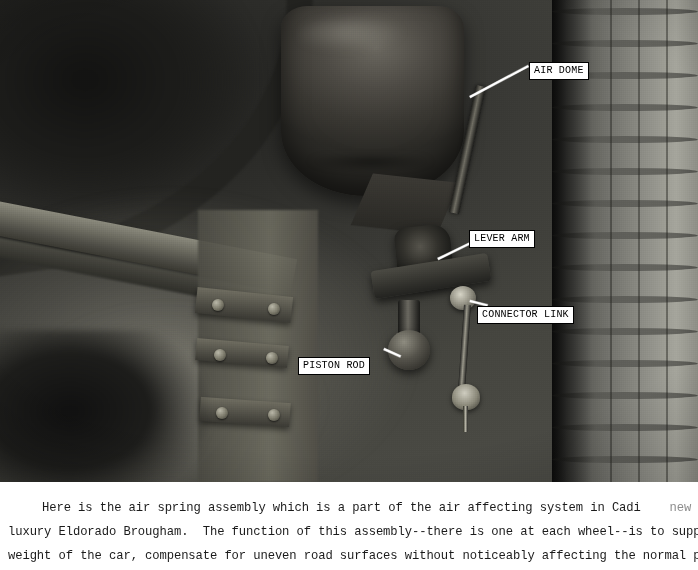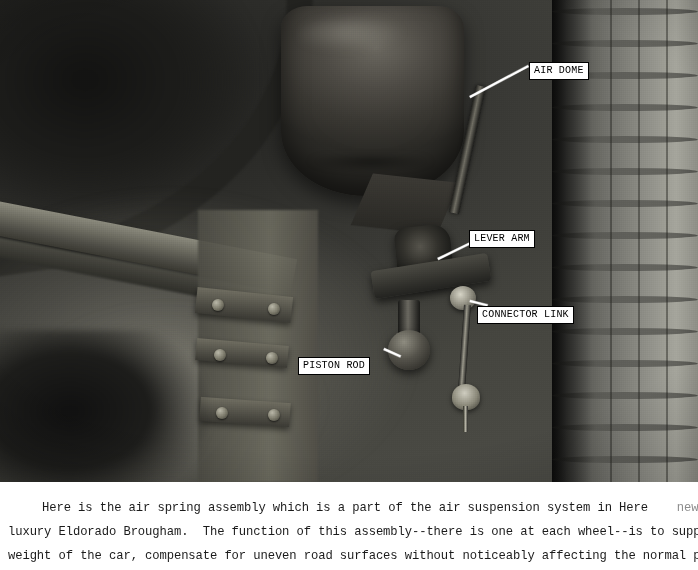--- a/index.html
+++ b/index.html
@@ -406,18 +406,18 @@
     <div class="callout" id="lbl-air-dome">AIR DOME</div>
     <div class="callout" id="lbl-lever-arm">LEVER ARM</div>
     <div class="callout" id="lbl-connector">CONNECTOR LINK</div>
     <div class="callout" id="lbl-piston">PISTON ROD</div>
 
     <div id="grain"></div>
     <div id="vignette"></div>
   </div>
 
   <div id="caption">
-    <p class="l1"><span>Here is the air spring assembly which is a part of the air suspension system in Here</span>    <span class="fade-word">new ultra</span></p>
+    <p class="l1"><span>Here is the air spring assembly which is a part of the air affecting system in Cadi</span>    <span class="fade-word">new ultra</span></p>
     <p>luxury Eldorado Brougham.  The function of this assembly--there is one at each wheel--is to support the</p>
     <p>weight of the car, compensate for uneven road surfaces without noticeably affecting the normal position of</p>
   </div>
 
 </div>
 
 </body></html>

